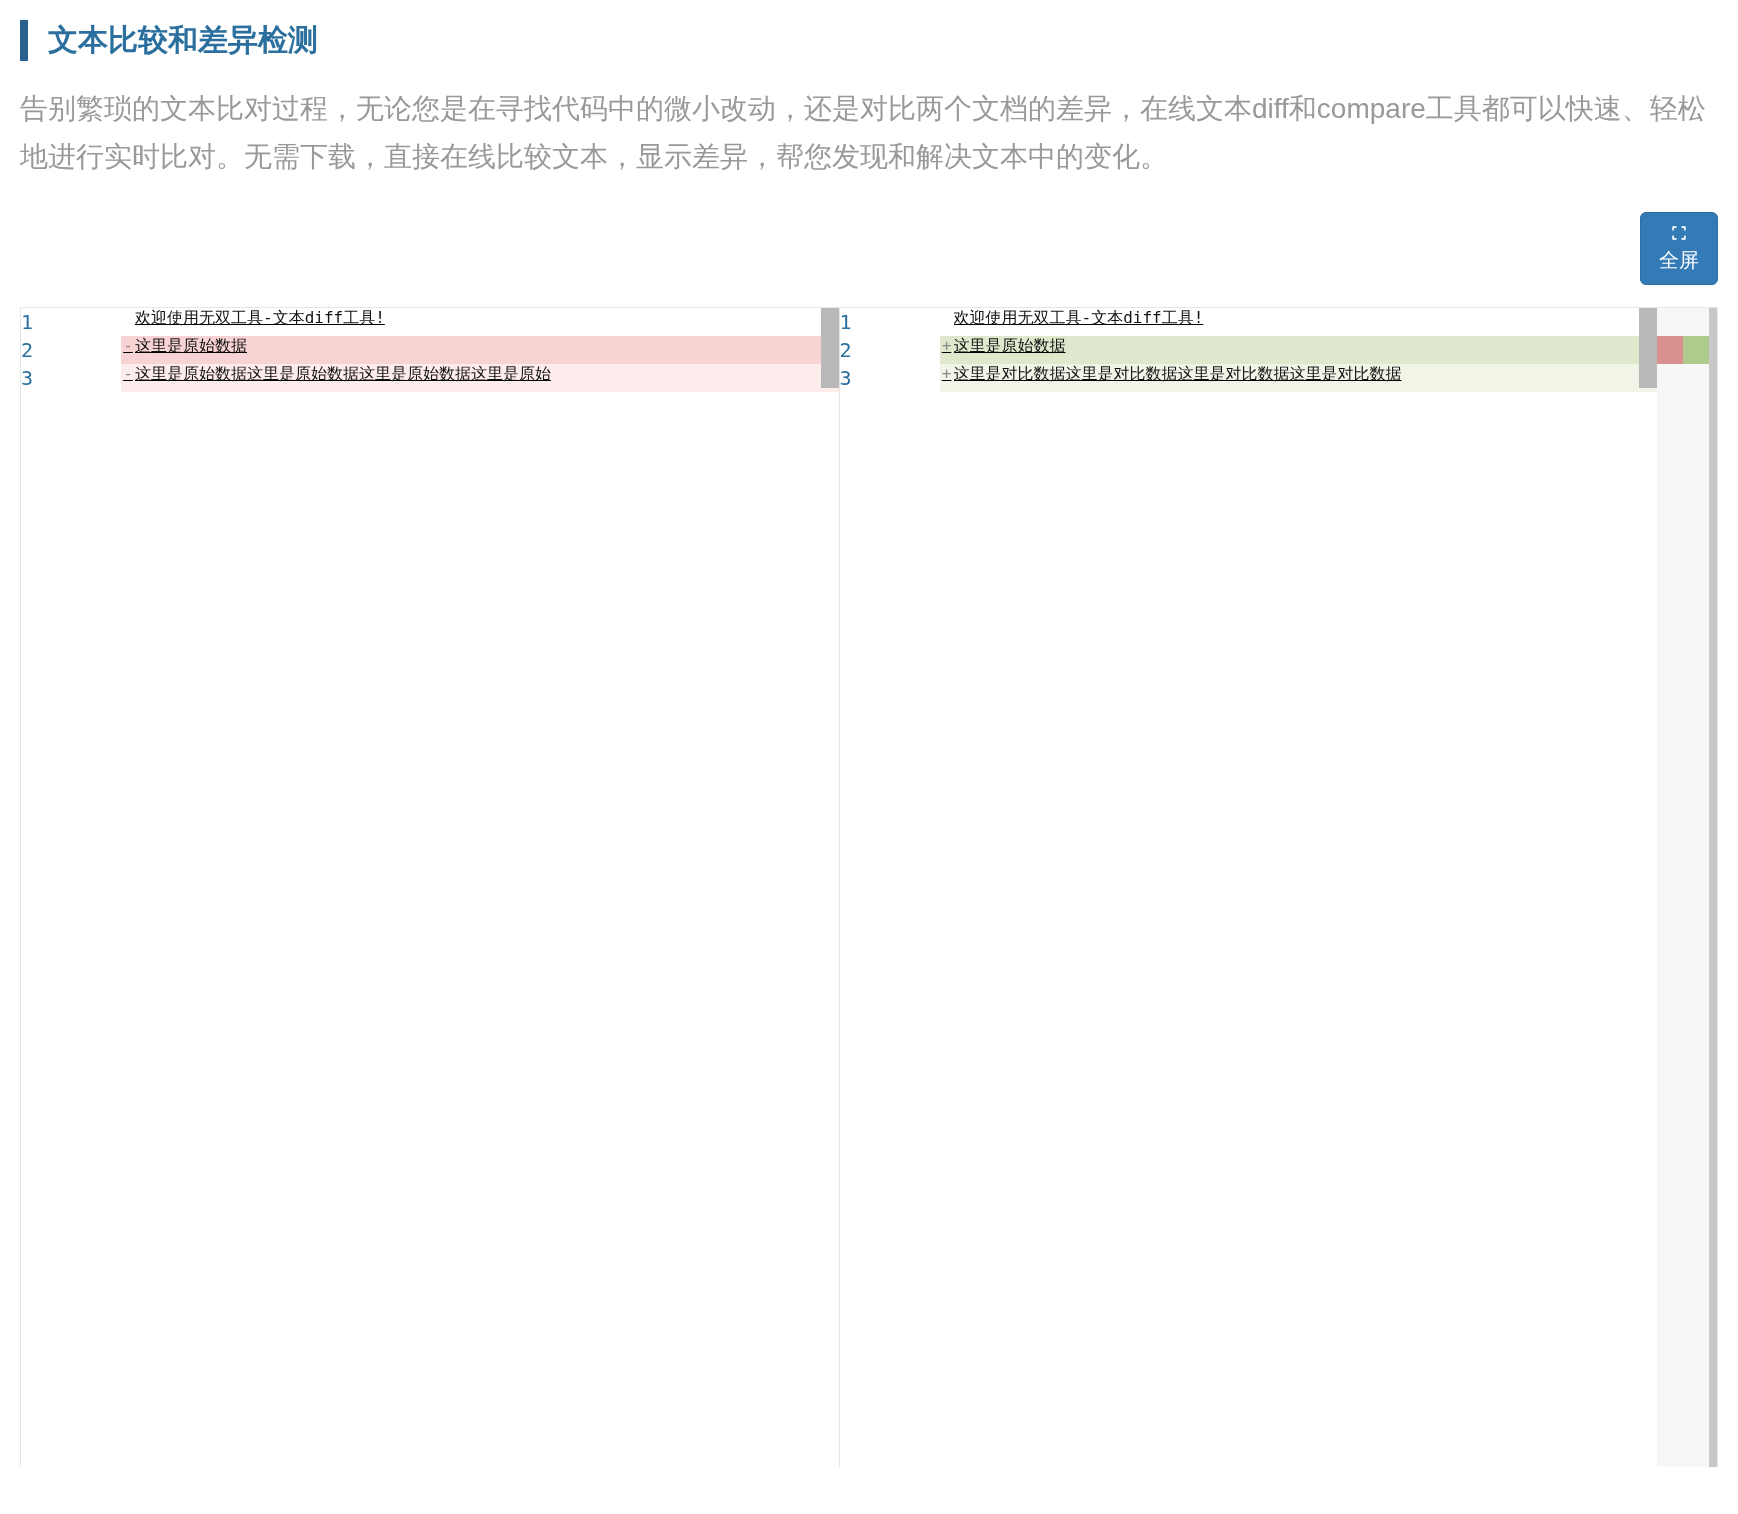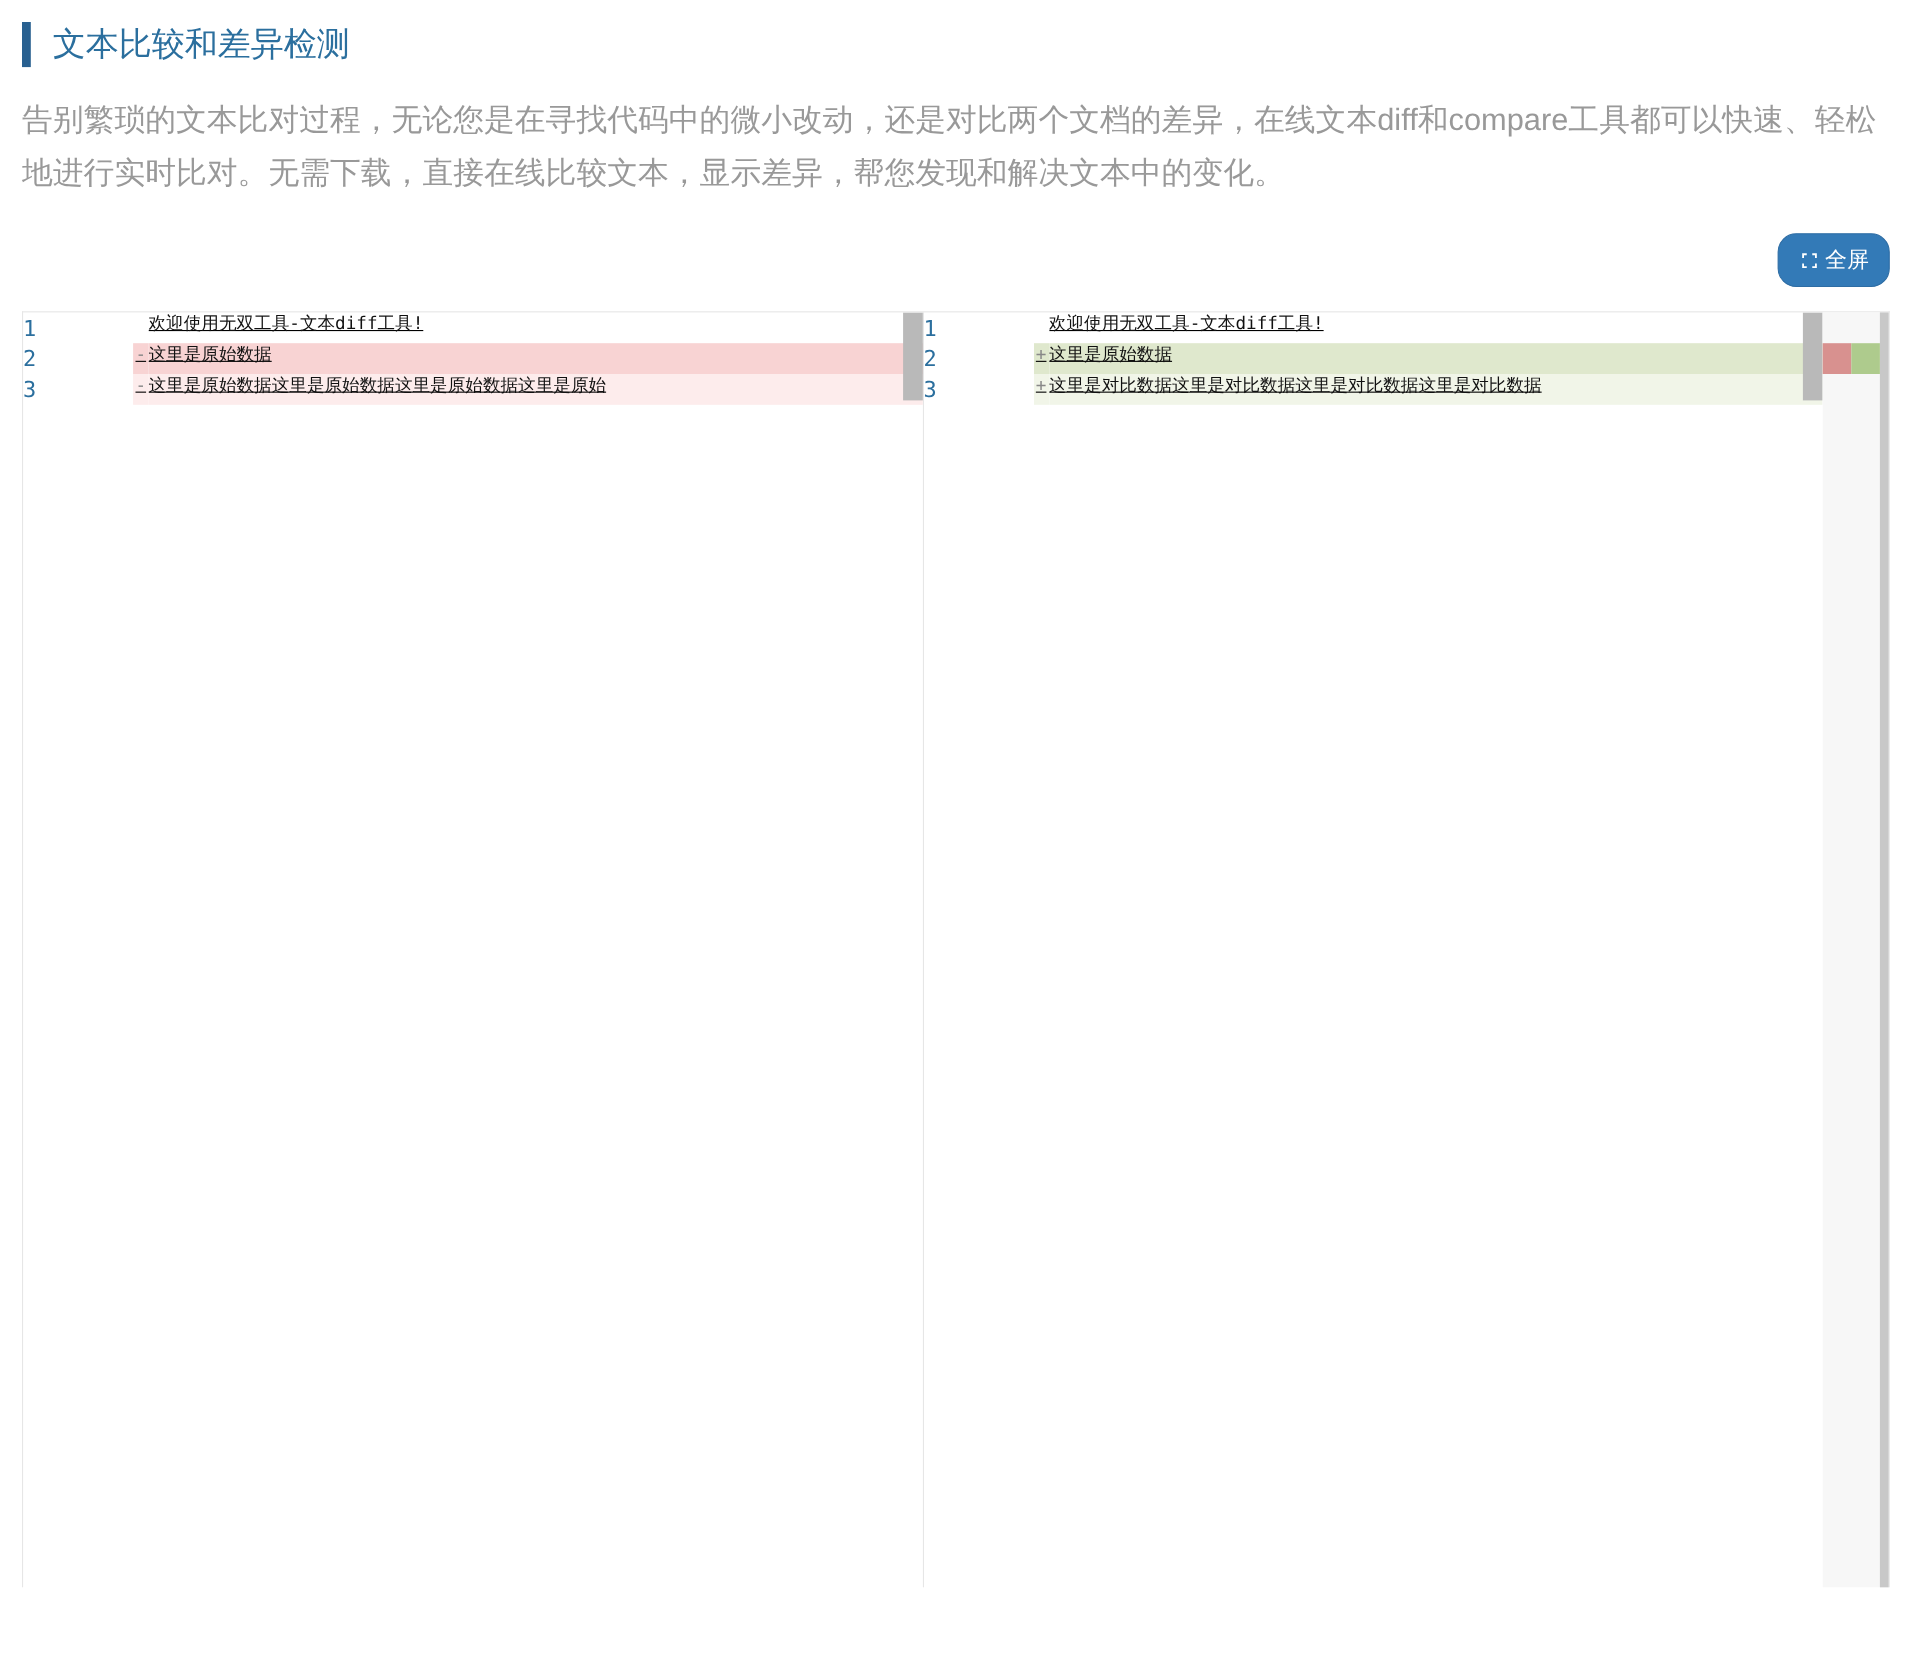--- a/index.html
+++ b/index.html
@@ -13,45 +13,46 @@
       padding: 20px;
       width: 1738px;
     }
     .header-bar {
       border-left: 8px solid #286090;
       padding-left: 20px;
       margin-bottom: 24px;
     }
     .page-title {
       font-size: 30px;
-      font-weight: 400;
+      font-weight: 700;
       color: #2b6f9e;
     }
     .page-description {
       font-size: 28px;
       color: #999;
       line-height: 1.7;
       margin-bottom: 32px;
     }
     .toolbar {
       display: flex;
       justify-content: flex-end;
       margin-bottom: 22px;
     }
     .fullscreen-btn {
       background: #337ab7;
       color: #fff;
       border: 1px solid #2e6da4;
-      border-radius: 17px;
+      border-radius: 6px;
       padding: 10px 18px;
       font-size: 20px;
       display: inline-flex;
       align-items: center;
       gap: 4px;
       cursor: pointer;
+      flex-direction: column;
     }
     .fullscreen-icon {
       width: 20px;
       height: 20px;
       fill: #fff;
     }
     .diff-container {
       display: flex;
       border-top: 1px solid #e6e6e6;
       border-left: 1px solid #e6e6e6;

